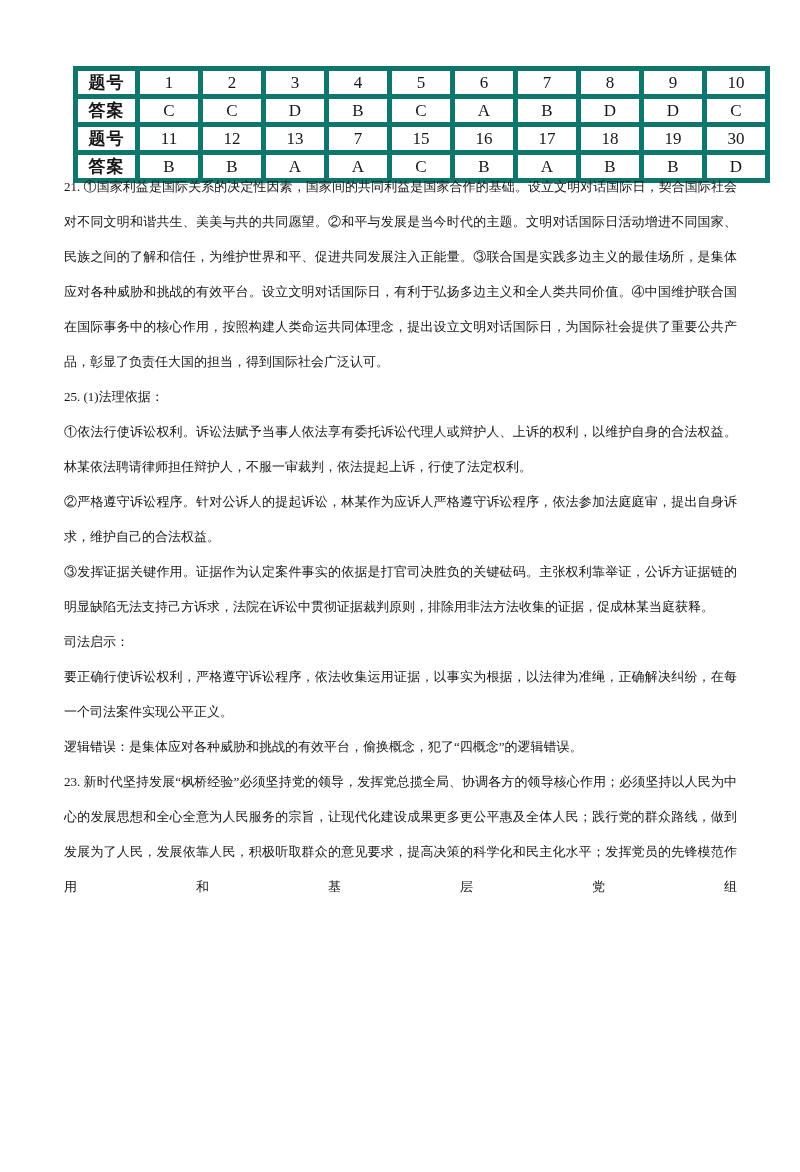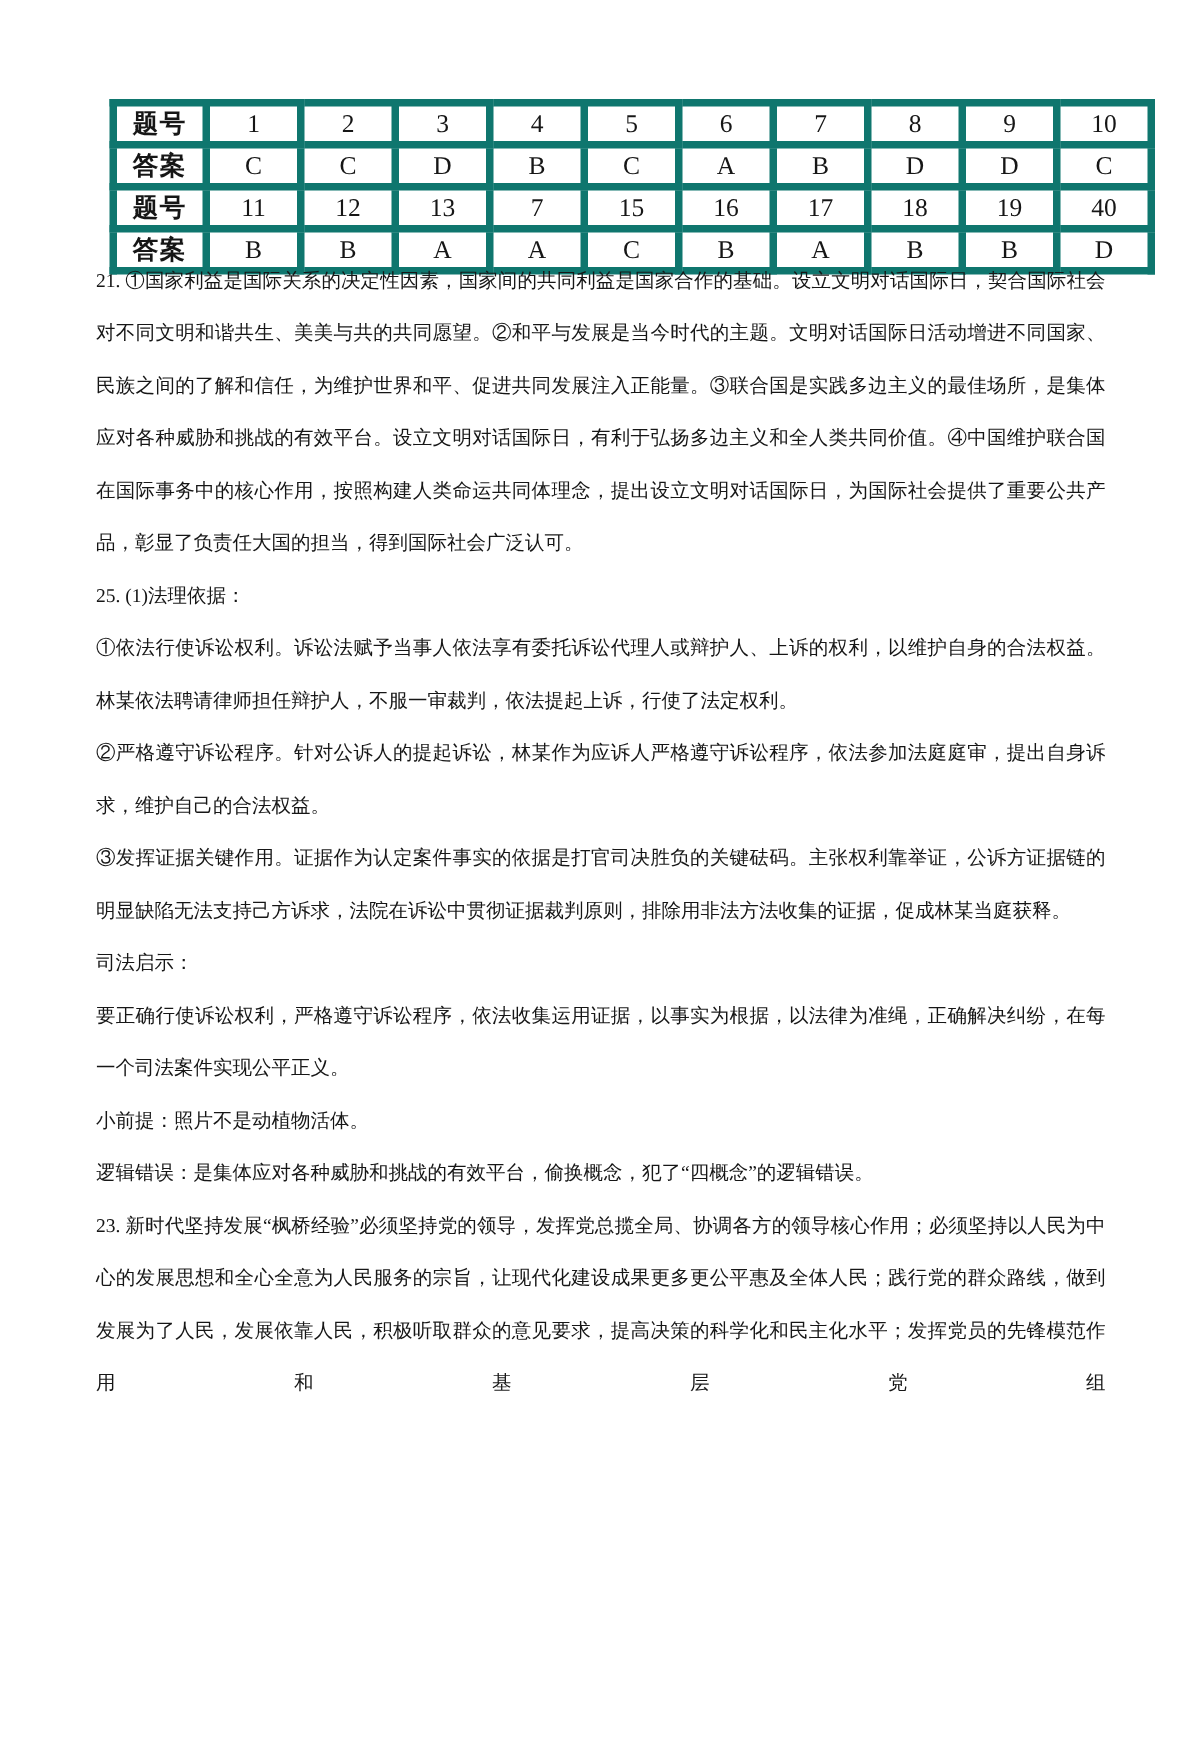--- a/index.html
+++ b/index.html
@@ -100,21 +100,21 @@
           <td class="hdr">题号</td>
           <td class="val">11</td>
           <td class="val">12</td>
           <td class="val">13</td>
           <td class="val">7</td>
           <td class="val">15</td>
           <td class="val">16</td>
           <td class="val">17</td>
           <td class="val">18</td>
           <td class="val">19</td>
-          <td class="val">40</td>
+          <td class="val">30</td>
         </tr>
         <tr>
           <td class="hdr">答案</td>
           <td class="val">B</td>
           <td class="val">B</td>
           <td class="val">A</td>
           <td class="val">A</td>
           <td class="val">C</td>
           <td class="val">B</td>
           <td class="val">A</td>
@@ -127,16 +127,15 @@
 </div>
 
 <div class="content">
   <p>21. ①国家利益是国际关系的决定性因素，国家间的共同利益是国家合作的基础。设立文明对话国际日，契合国际社会对不同文明和谐共生、美美与共的共同愿望。②和平与发展是当今时代的主题。文明对话国际日活动增进不同国家、民族之间的了解和信任，为维护世界和平、促进共同发展注入正能量。③联合国是实践多边主义的最佳场所，是集体应对各种威胁和挑战的有效平台。设立文明对话国际日，有利于弘扬多边主义和全人类共同价值。④中国维护联合国在国际事务中的核心作用，按照构建人类命运共同体理念，提出设立文明对话国际日，为国际社会提供了重要公共产品，彰显了负责任大国的担当，得到国际社会广泛认可。</p>
   <p>25. (1)法理依据：</p>
   <p>①依法行使诉讼权利。诉讼法赋予当事人依法享有委托诉讼代理人或辩护人、上诉的权利，以维护自身的合法权益。林某依法聘请律师担任辩护人，不服一审裁判，依法提起上诉，行使了法定权利。</p>
   <p>②严格遵守诉讼程序。针对公诉人的提起诉讼，林某作为应诉人严格遵守诉讼程序，依法参加法庭庭审，提出自身诉求，维护自己的合法权益。</p>
   <p>③发挥证据关键作用。证据作为认定案件事实的依据是打官司决胜负的关键砝码。主张权利靠举证，公诉方证据链的明显缺陷无法支持己方诉求，法院在诉讼中贯彻证据裁判原则，排除用非法方法收集的证据，促成林某当庭获释。</p>
   <p>司法启示：</p>
   <p>要正确行使诉讼权利，严格遵守诉讼程序，依法收集运用证据，以事实为根据，以法律为准绳，正确解决纠纷，在每一个司法案件实现公平正义。</p>
-  <p>小前提：照片不是动植物活体。</p>
   <p>逻辑错误：是集体应对各种威胁和挑战的有效平台，偷换概念，犯了“四概念”的逻辑错误。</p>
   <p class="cut">23. 新时代坚持发展“枫桥经验”必须坚持党的领导，发挥党总揽全局、协调各方的领导核心作用；必须坚持以人民为中心的发展思想和全心全意为人民服务的宗旨，让现代化建设成果更多更公平惠及全体人民；践行党的群众路线，做到发展为了人民，发展依靠人民，积极听取群众的意见要求，提高决策的科学化和民主化水平；发挥党员的先锋模范作用和基层党组</p>
 </div>
 
 </body></html>

